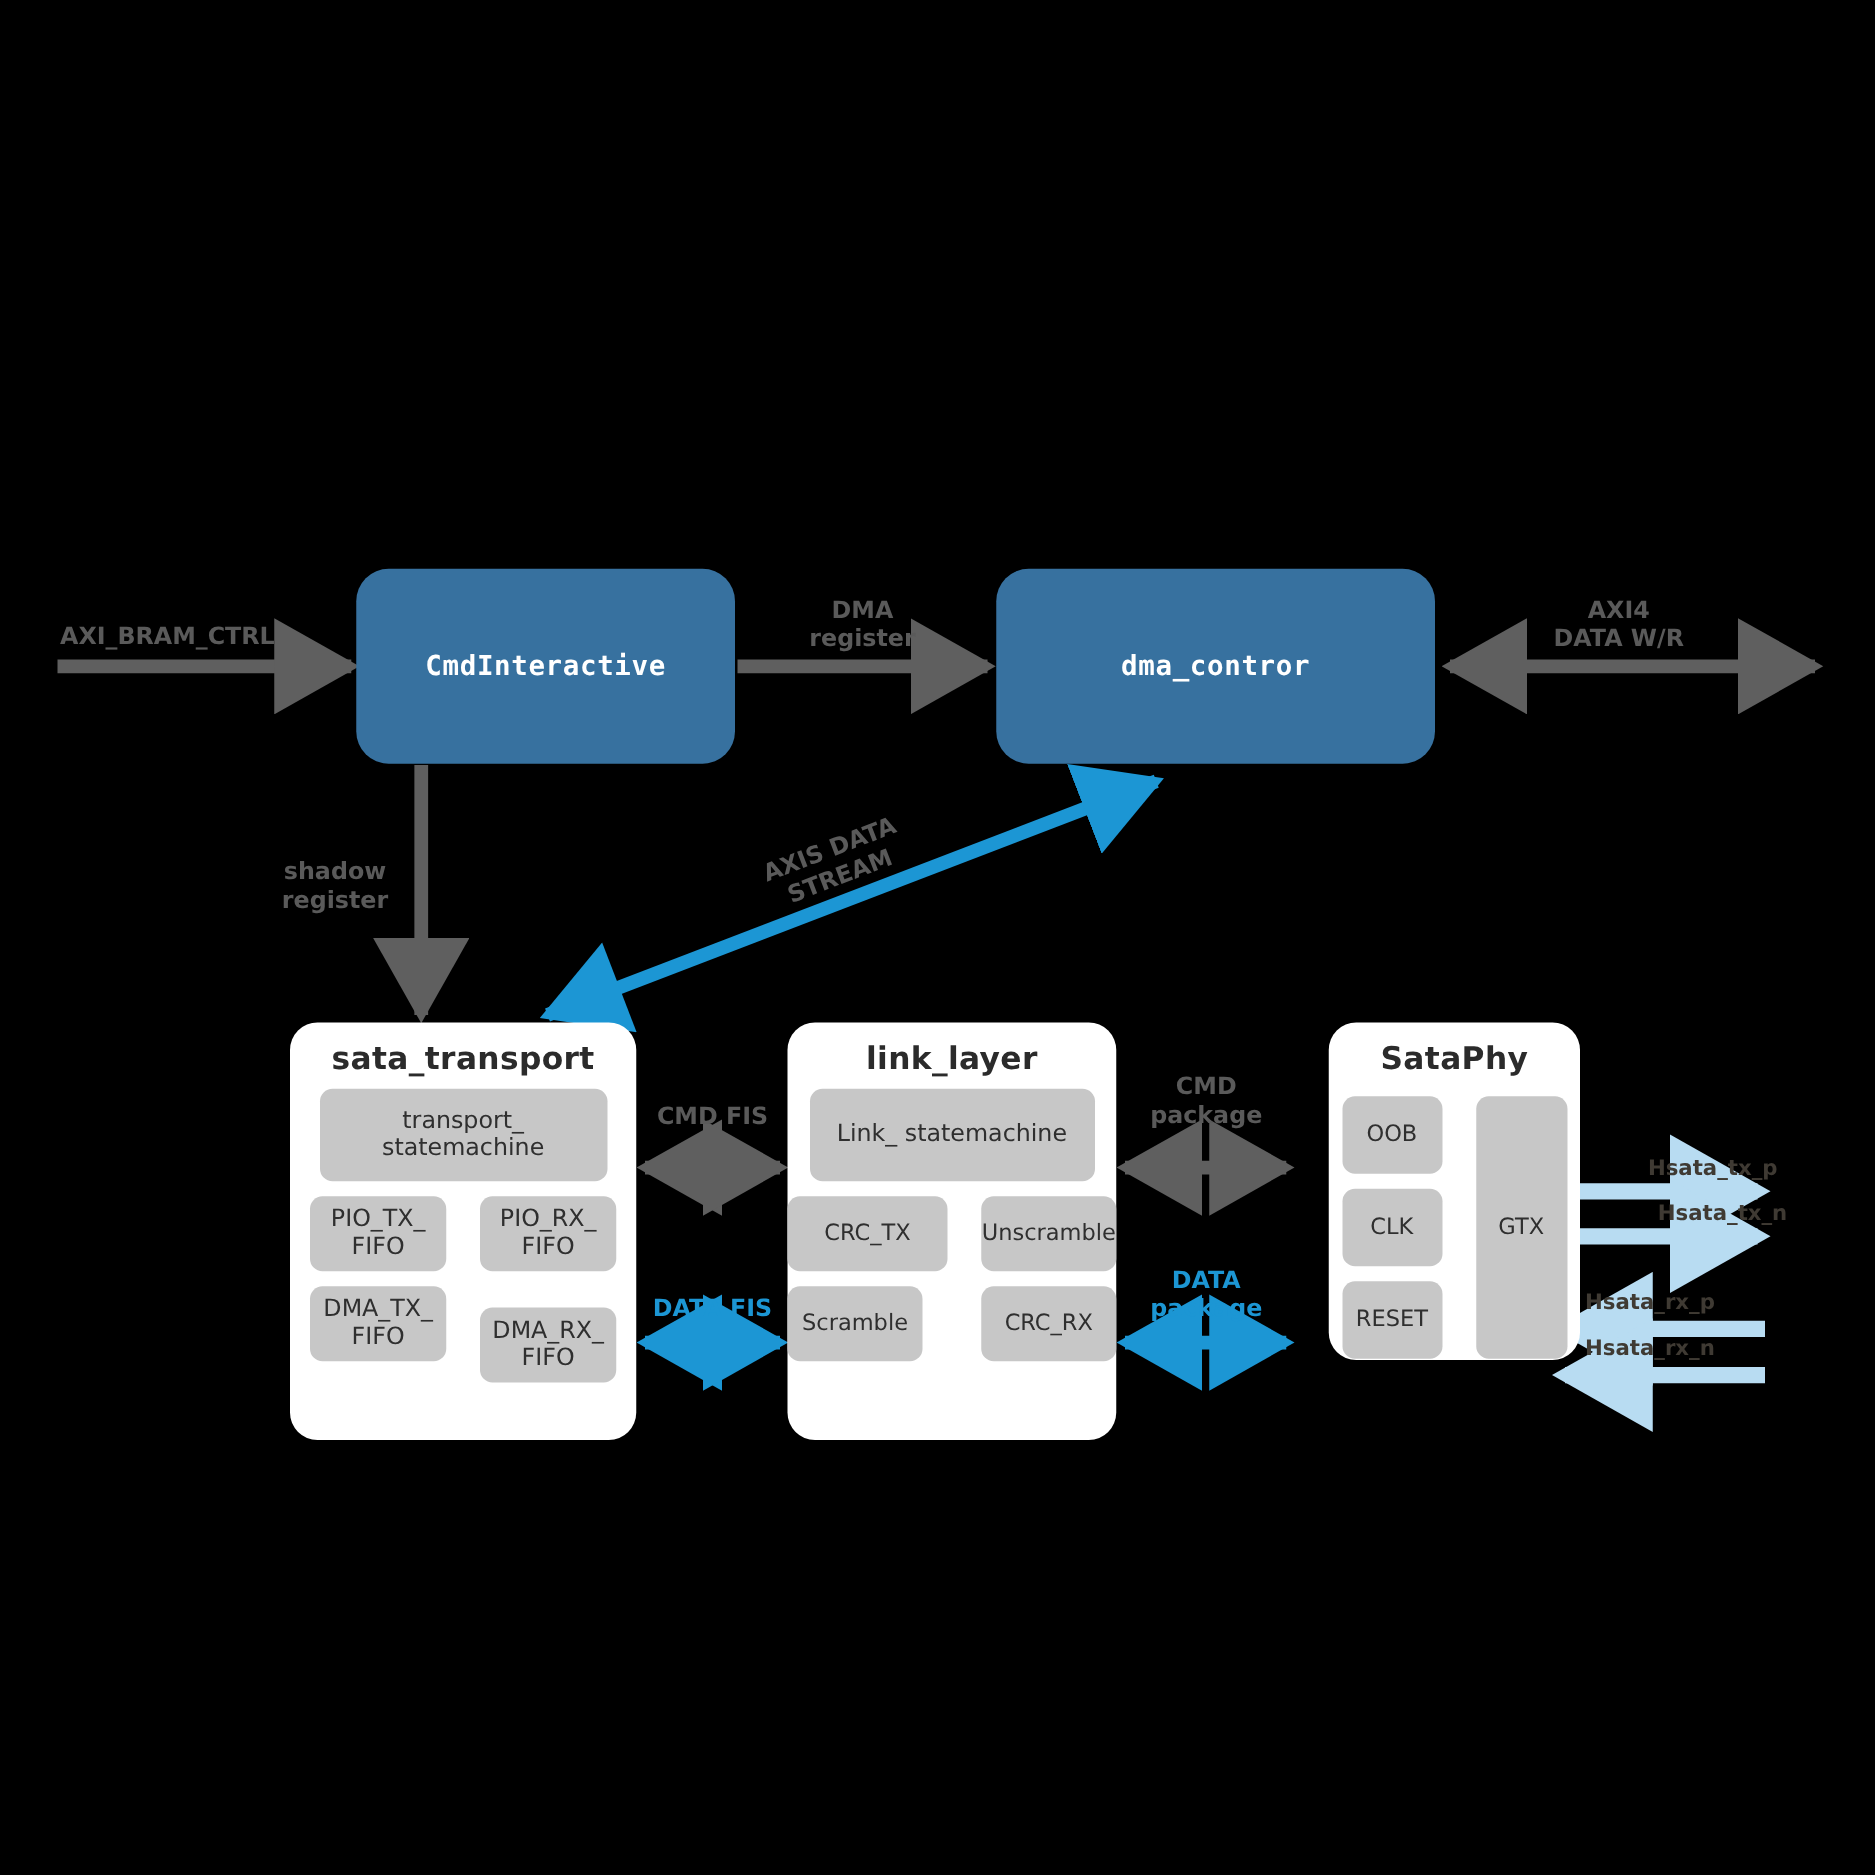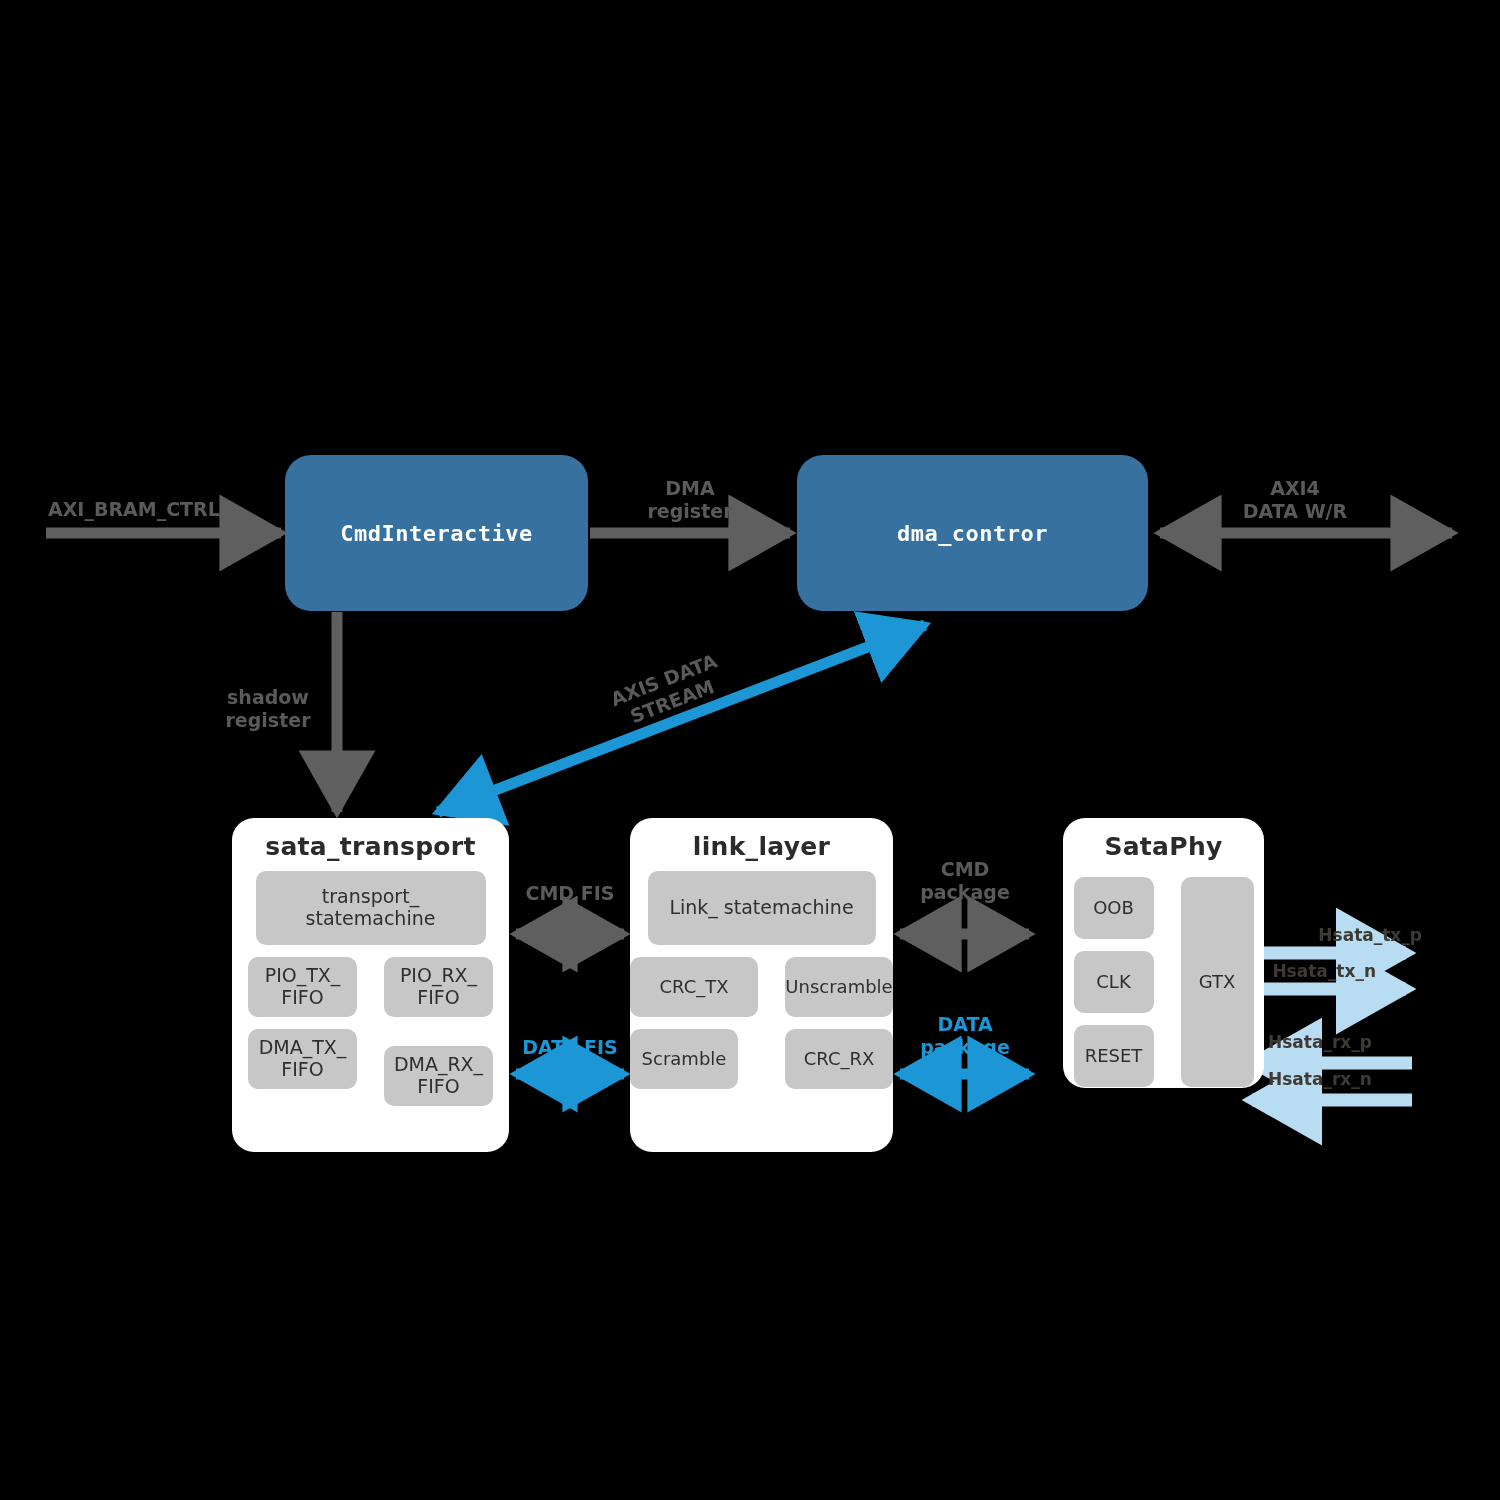--- a/index.html
+++ b/index.html
@@ -174,17 +174,17 @@
 
   <div class="lbl blue" style="left:492px;top:1036px;width:156px;">DATA FIS</div>
 
   <div class="lbl gray" style="left:885px;top:858px;width:160px;">CMD
 package</div>
 
   <div class="lbl blue" style="left:885px;top:1013px;width:160px;">DATA
 package</div>
 
   <div class="lbl sig" style="left:1262px;top:925px;width:160px;text-align:right;">Hsata_tx_p</div>
-  <div class="lbl sig" style="left:1216px;top:961px;width:160px;text-align:right;">Hsata_tx_n</div>
+  <div class="lbl sig" style="left:1298px;top:961px;width:160px;text-align:center;">Hsata_tx_n</div>
   <div class="lbl sig" style="left:1268px;top:1032px;width:160px;text-align:left;">Hsata_rx_p</div>
   <div class="lbl sig" style="left:1268px;top:1069px;width:160px;text-align:left;">Hsata_rx_n</div>
 
 </div>
 
 </body></html>

